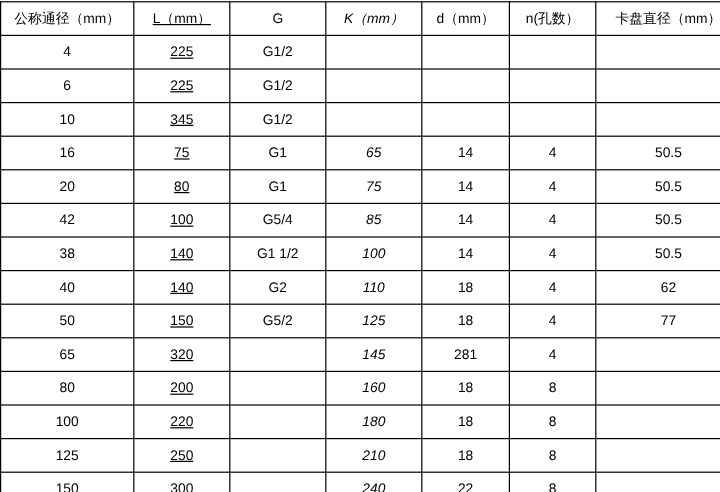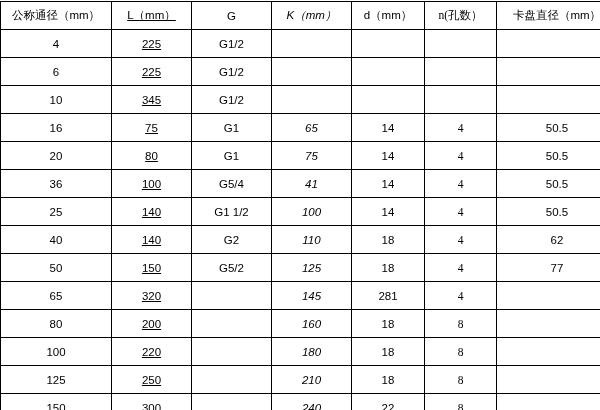--- a/index.html
+++ b/index.html
@@ -33,21 +33,21 @@
     overflow: hidden;
   }
   .spec-table th {
     font-size: 11.5px;
   }
   .col-0 { width: 108px; }
   .col-1 { width: 77px; text-decoration: underline; }
   .col-2 { width: 77px; }
   .col-3 { width: 77px; font-style: italic; }
   .col-4 { width: 70px; }
-  .col-5 { width: 69px; font-family: Liberation Serif, serif; }
+  .col-5 { width: 69px; }
   .col-6 { width: 118px; }
   td.empty { border-left: 1px solid #000000; border-right: 1px solid #000000; }
 </style>
 </head>
 <body>
 
 <table class="spec-table">
   <thead>
     <tr>
       <th class="col-0">公称通径（mm）</th>
@@ -99,30 +99,30 @@
     <tr>
       <td class="col-0">20</td>
       <td class="col-1">80</td>
       <td class="col-2">G1</td>
       <td class="col-3">75</td>
       <td class="col-4">14</td>
       <td class="col-5">4</td>
       <td class="col-6">50.5</td>
     </tr>
     <tr>
-      <td class="col-0">36</td>
+      <td class="col-0">42</td>
       <td class="col-1">100</td>
       <td class="col-2">G5/4</td>
-      <td class="col-3">41</td>
+      <td class="col-3">85</td>
       <td class="col-4">14</td>
       <td class="col-5">4</td>
       <td class="col-6">50.5</td>
     </tr>
     <tr>
-      <td class="col-0">25</td>
+      <td class="col-0">38</td>
       <td class="col-1">140</td>
       <td class="col-2">G1 1/2</td>
       <td class="col-3">100</td>
       <td class="col-4">14</td>
       <td class="col-5">4</td>
       <td class="col-6">50.5</td>
     </tr>
     <tr>
       <td class="col-0">40</td>
       <td class="col-1">140</td>

